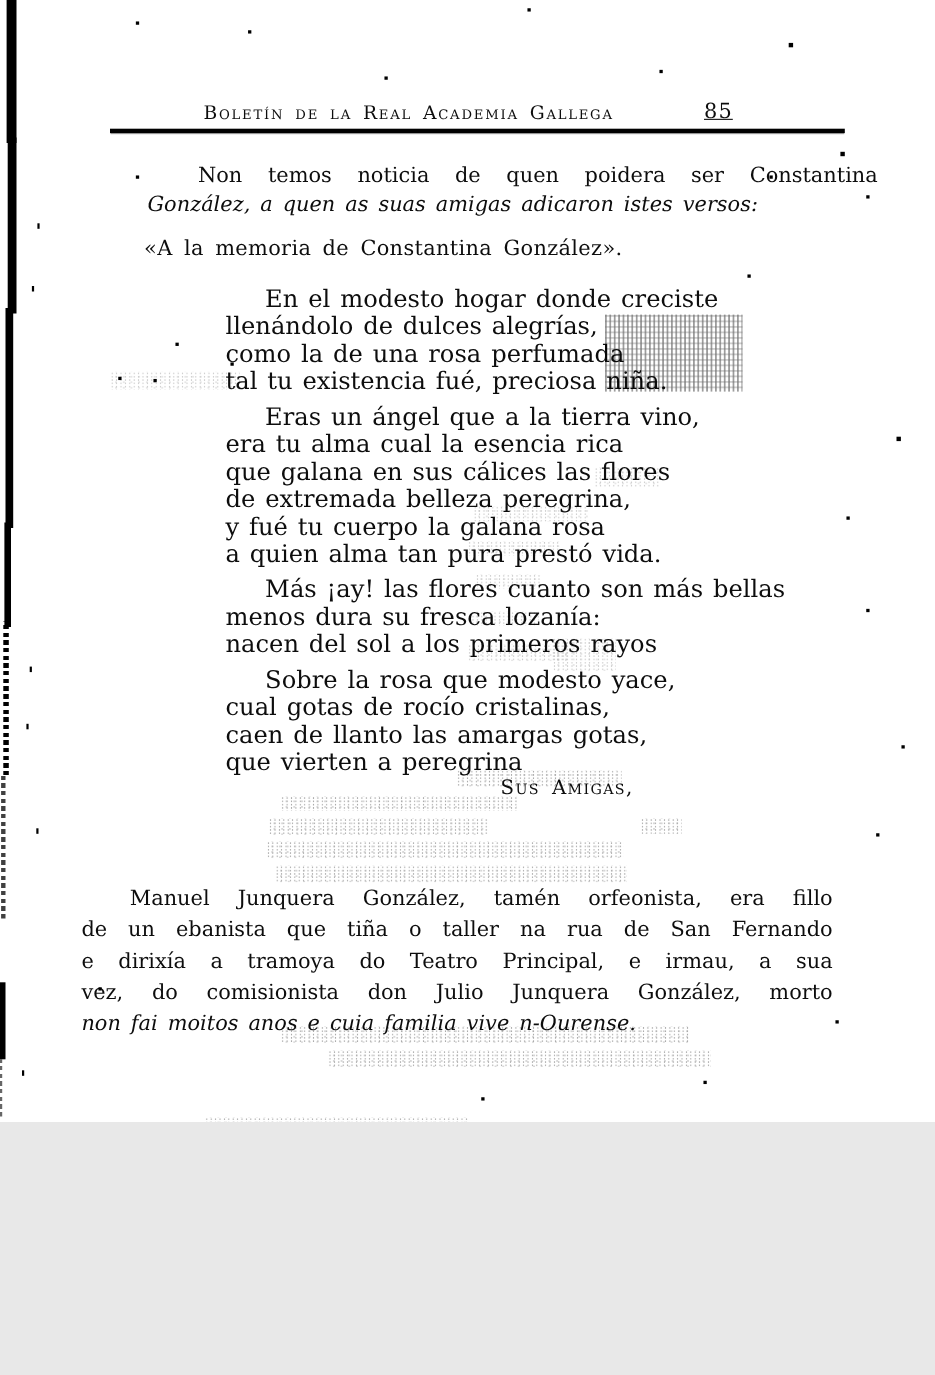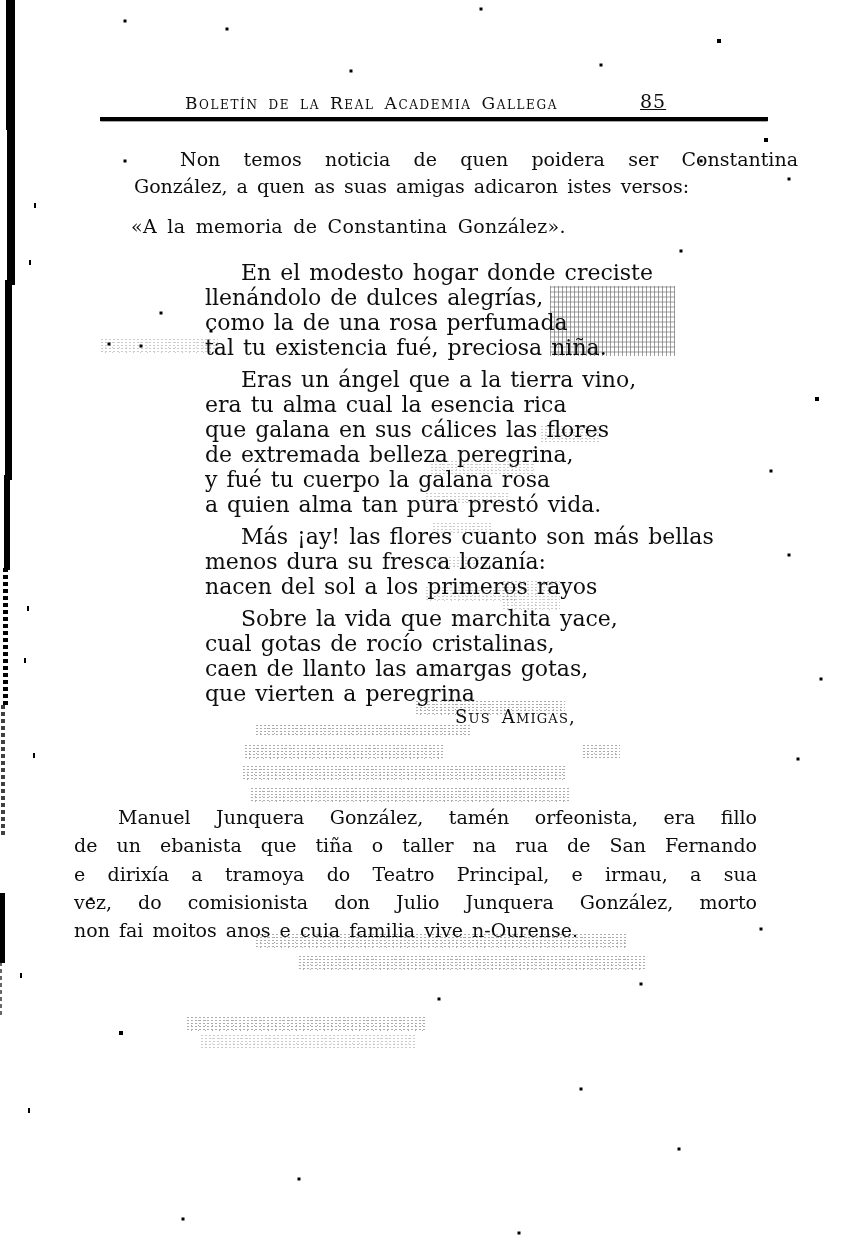--- a/index.html
+++ b/index.html
@@ -1,18 +1,18 @@
 <!DOCTYPE html>
 <html><head>
 <meta charset="utf-8">
 <style>
   html,body{margin:0;padding:0;background:#e8e8e8;}
   .scan-page{
     position:relative;
-    width:850px;height:1250px;
+    width:850px;height:1020px;
     background:#ffffff;
     overflow:hidden;
     font-family:"DejaVu Serif", serif;
     color:#0d0d0d;
   }
   
   .head-title{
     position:absolute;left:185px;top:92px;width:360px;
     font-size:17px;line-height:22px;
     font-variant:small-caps;
@@ -26,21 +26,21 @@
   .head-rule{
     position:absolute;left:100px;top:117px;width:668px;height:4px;
     background:#000;
     box-shadow:0 1.5px 0 -0.5px rgba(0,0,0,.35);
   }
   
   .para{position:absolute;font-size:19px;word-spacing:3px;}
   .intro{left:88px;top:146px;width:664px;line-height:26.6px;margin-left:46px;}
   .closing{left:74px;top:803px;width:683px;line-height:28.3px;}
   .jline{text-align:justify;text-align-last:justify;}
-  .jline.last{text-align-last:auto;}
+  .jline.last{text-align-last:auto;font-style:italic;}
   .intro .indent1{padding-left:46px;}
   .closing .indent1{padding-left:44px;}
   
   .dedication{
     position:absolute;left:131px;top:215px;
     font-size:19px;word-spacing:4px;letter-spacing:.3px;
     white-space:nowrap;
   }
   
   .poem{position:absolute;left:205px;top:260px;width:450px;
@@ -138,21 +138,21 @@
       <div class="pline">de extremada belleza peregrina,</div>
       <div class="pline">y fué tu cuerpo la galana rosa</div>
       <div class="pline">a quien alma tan pura prestó vida.</div>
     </div>
     <div class="stanza">
       <div class="pline first">Más ¡ay! las flores cuanto son más bellas</div>
       <div class="pline">menos dura su fresca lozanía:</div>
       <div class="pline">nacen del sol a los primeros rayos</div>
     </div>
     <div class="stanza">
-      <div class="pline first">Sobre la vida que marchita yace,</div>
+      <div class="pline first">Sobre la rosa que modesto yace,</div>
       <div class="pline">cual gotas de rocío cristalinas,</div>
       <div class="pline">caen de llanto las amargas gotas,</div>
       <div class="pline">que vierten a peregrina</div>
     </div>
   </div>
 
   <div class="signature">Sus Amigas,</div>
 
   <div class="para closing">
     <div class="jline indent1">Manuel Junquera González, tamén orfeonista, era fillo</div>

